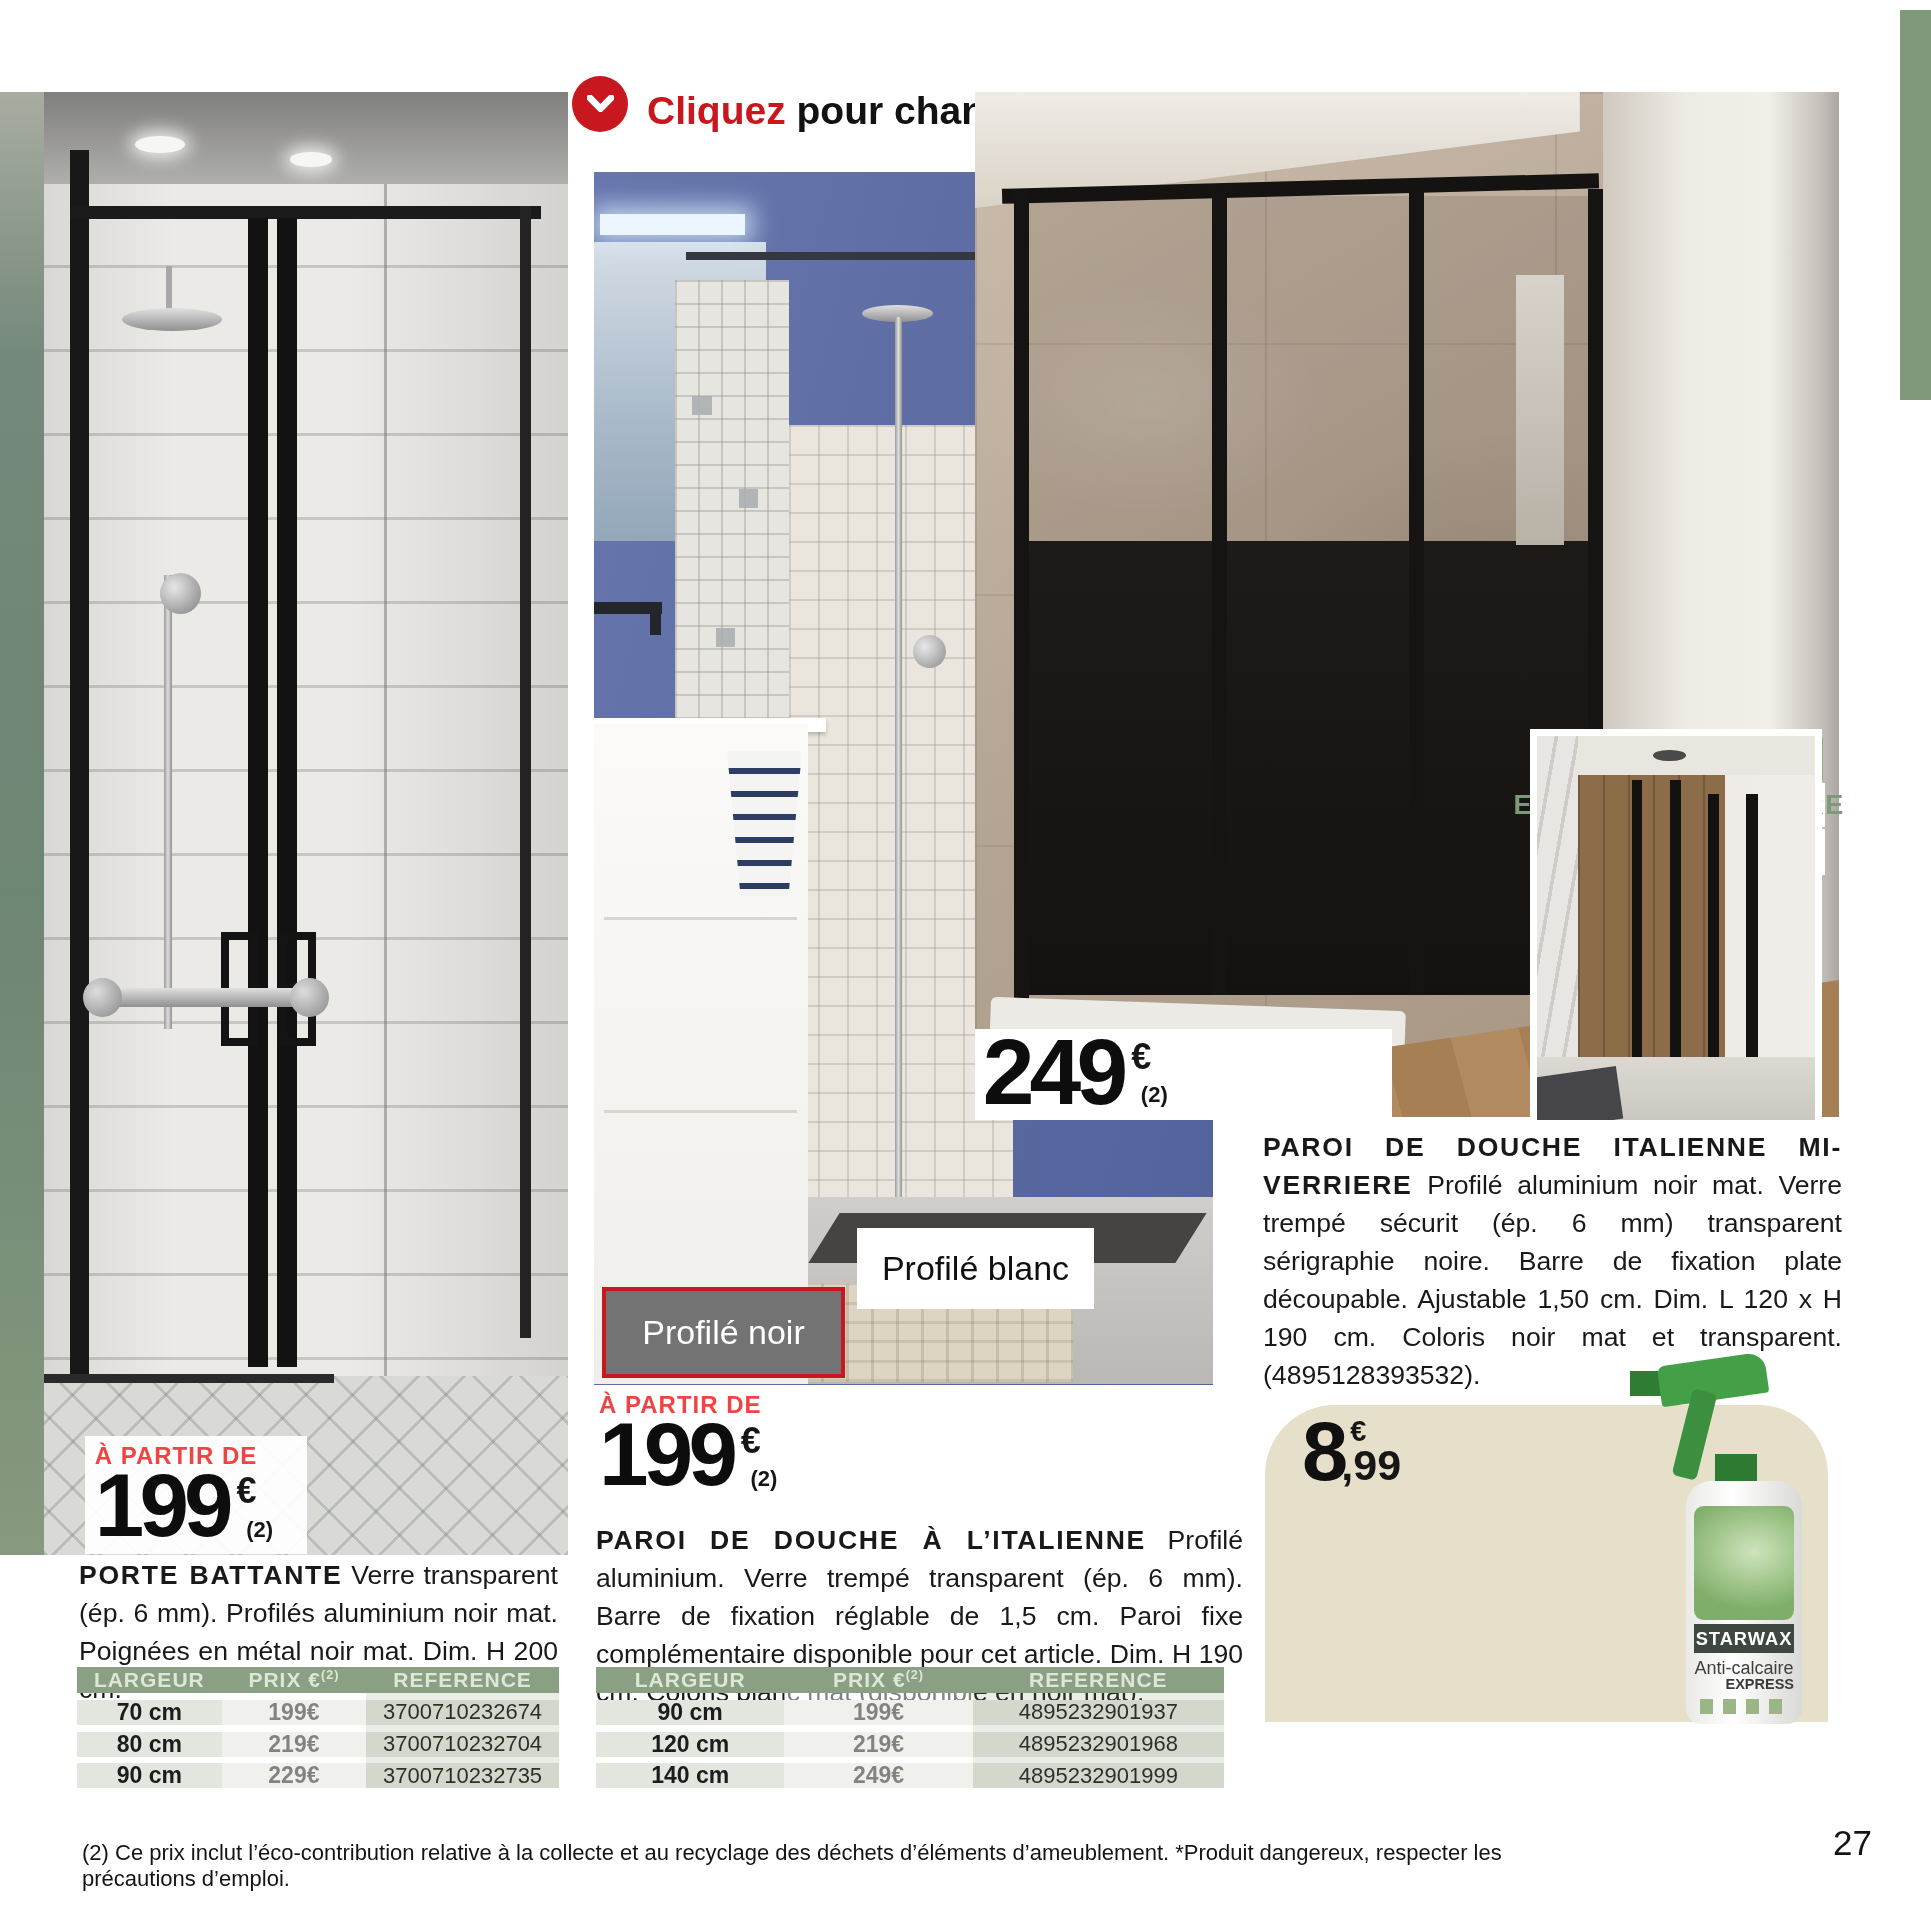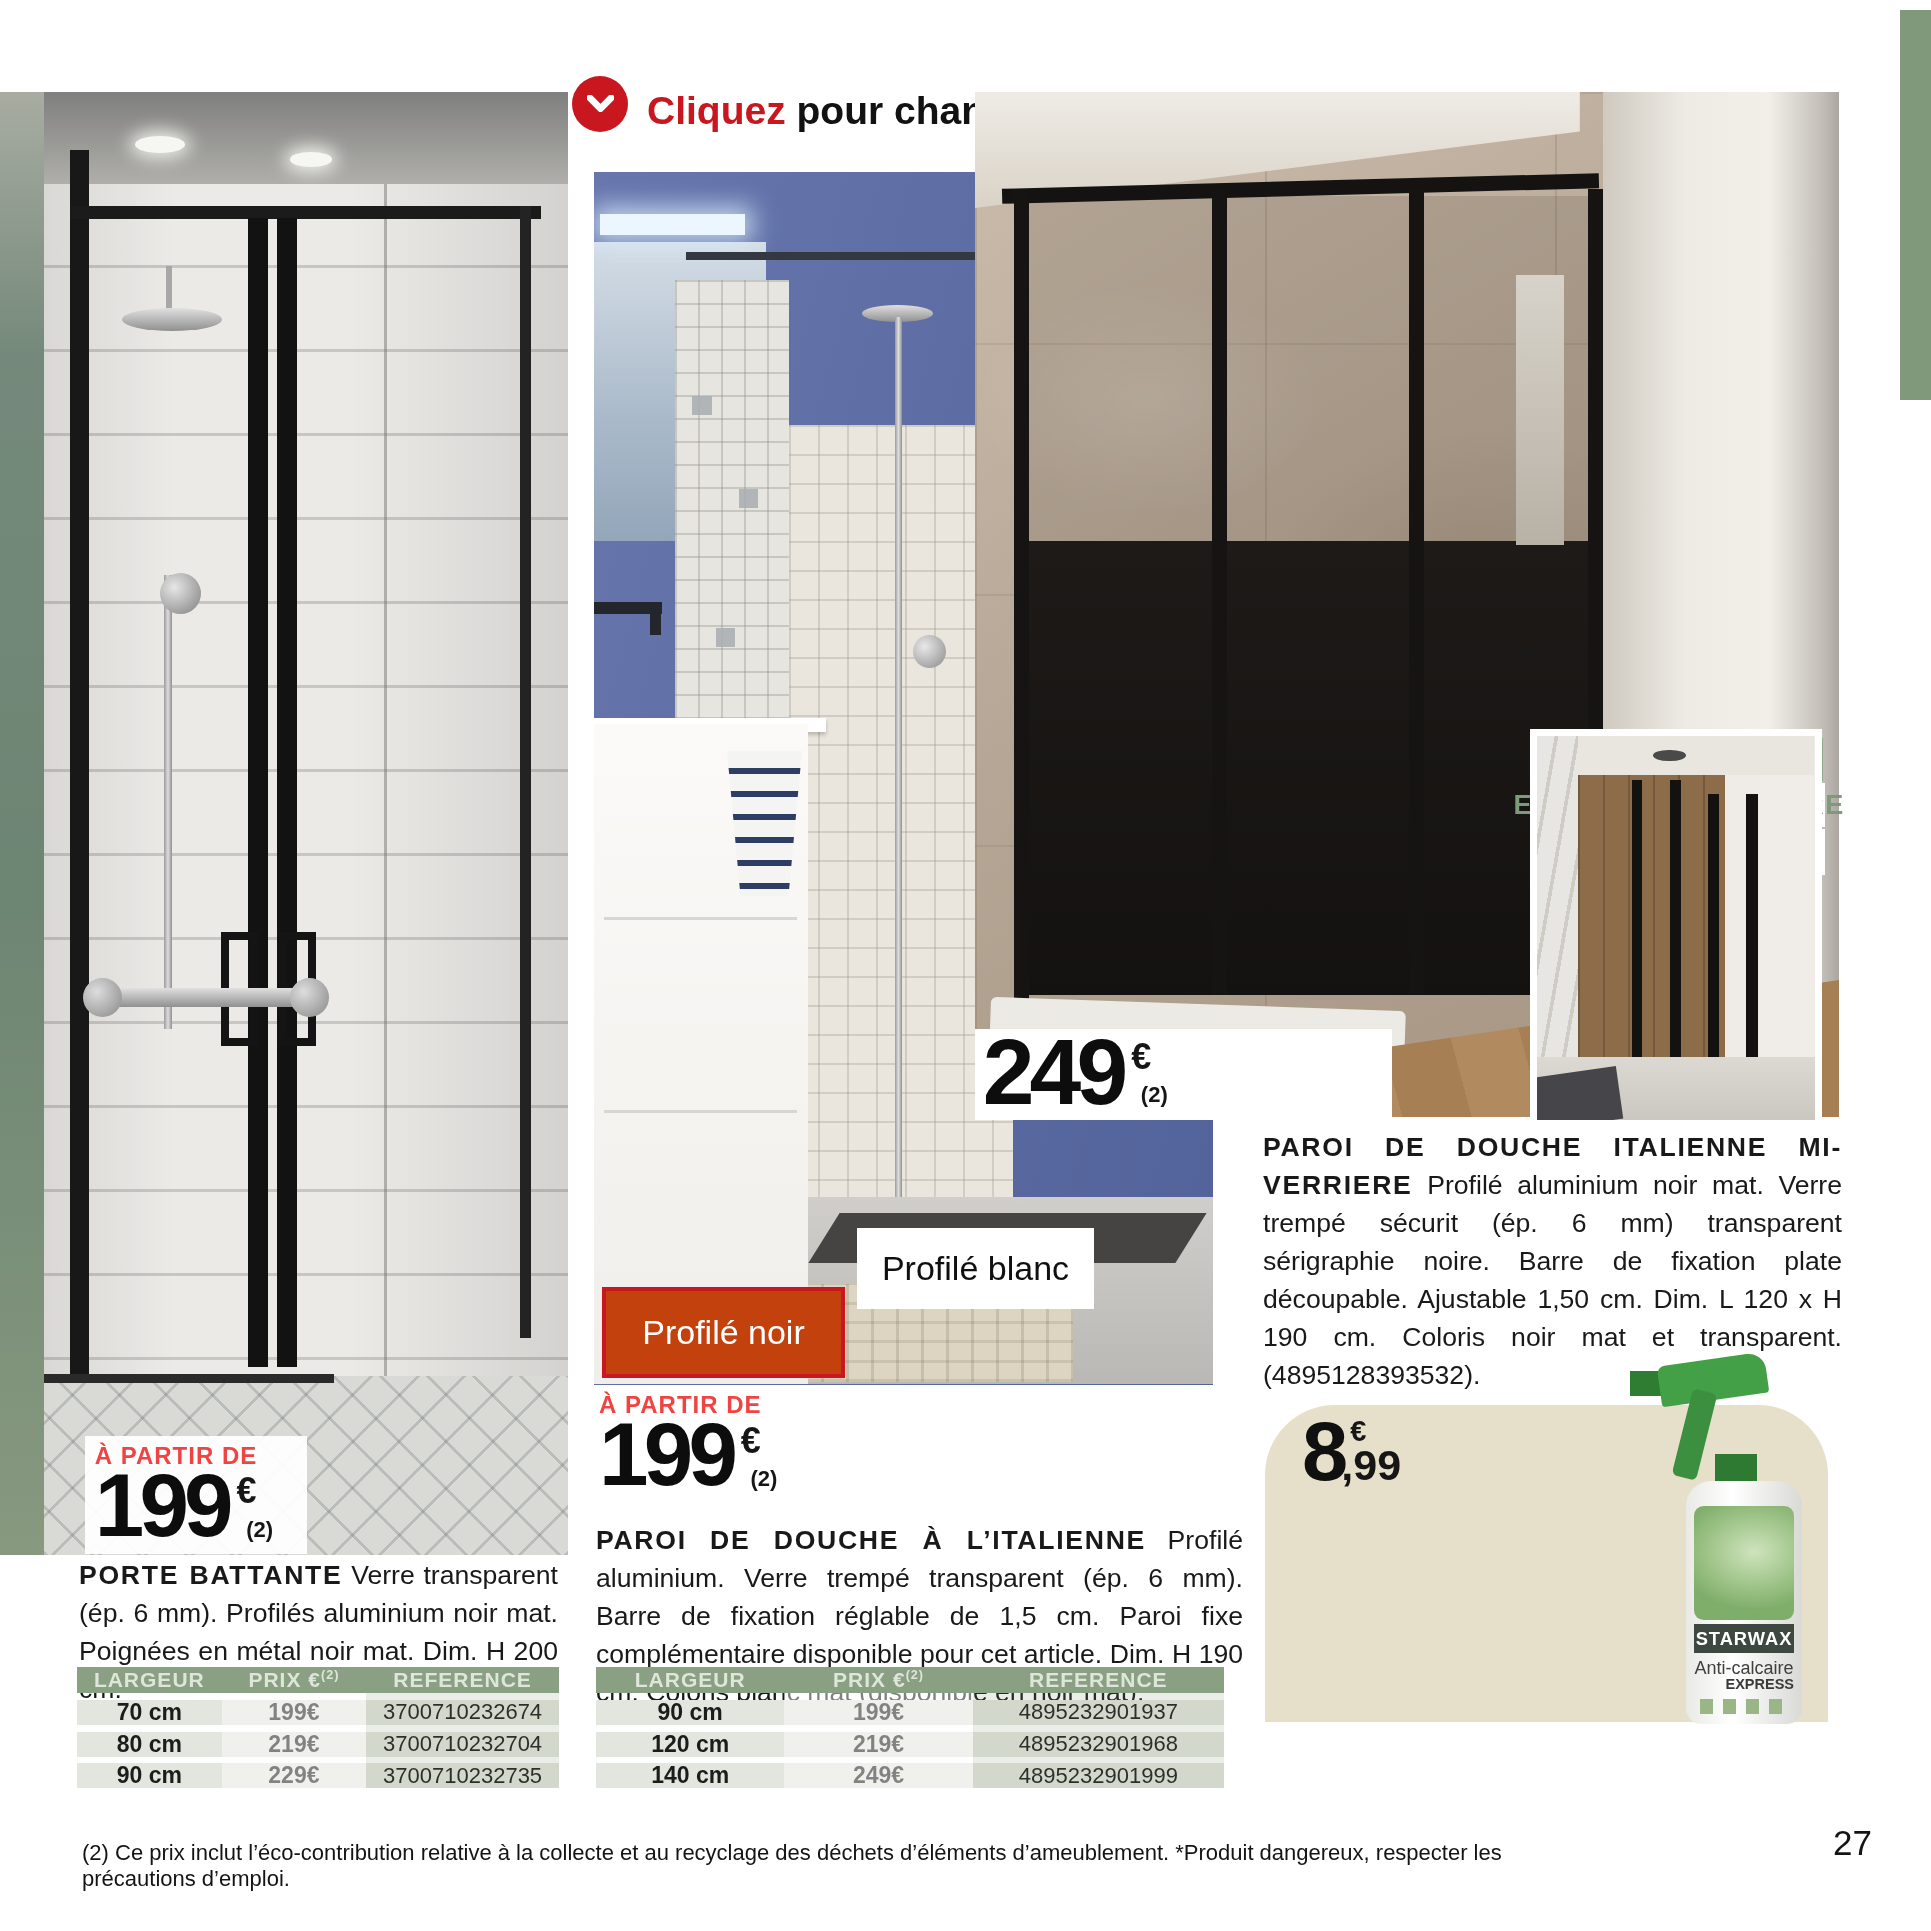--- a/index.html
+++ b/index.html
@@ -35,21 +35,21 @@
 
   
   #cta-circle{left:572px;top:76px;width:56px;height:56px;border-radius:50%;background:#c8171e;
               display:flex;align-items:center;justify-content:center;}
   #cta-label{left:647px;top:89px;font-size:39px;font-weight:bold;white-space:nowrap;}
   #cta-label .red{color:#c8171e;}
   #cta-label .blk{color:#121212;}
 
   
   .color-btn{display:flex;align-items:center;justify-content:center;font-size:34px;box-sizing:border-box;}
-  #btn-noir{left:602px;top:1287px;width:243px;height:91px;background:#c2410c;color:#fff;border:4.8px solid #c8171e;}
+  #btn-noir{left:602px;top:1287px;width:243px;height:91px;background:#737373;color:#fff;border:4.8px solid #c8171e;}
   #btn-blanc{left:857px;top:1228px;width:237px;height:81px;background:#fff;color:#101010;}
 
   
   .badge{display:flex;align-items:center;font-weight:bold;letter-spacing:1.4px;font-size:27px;white-space:nowrap;}
   #badge-existe{left:1717px;top:738px;width:106px;height:43px;background:#8fab88;color:#fff;justify-content:center;}
   #badge-modele{left:1533px;top:783px;width:292px;height:44px;background:#fff;color:#7d9b79;justify-content:center;}
   #badge-complete{left:1661px;top:829px;width:164px;height:46px;background:#fff;color:#7d9b79;
                   justify-content:flex-end;padding-right:13.5px;box-sizing:border-box;}
 
   

